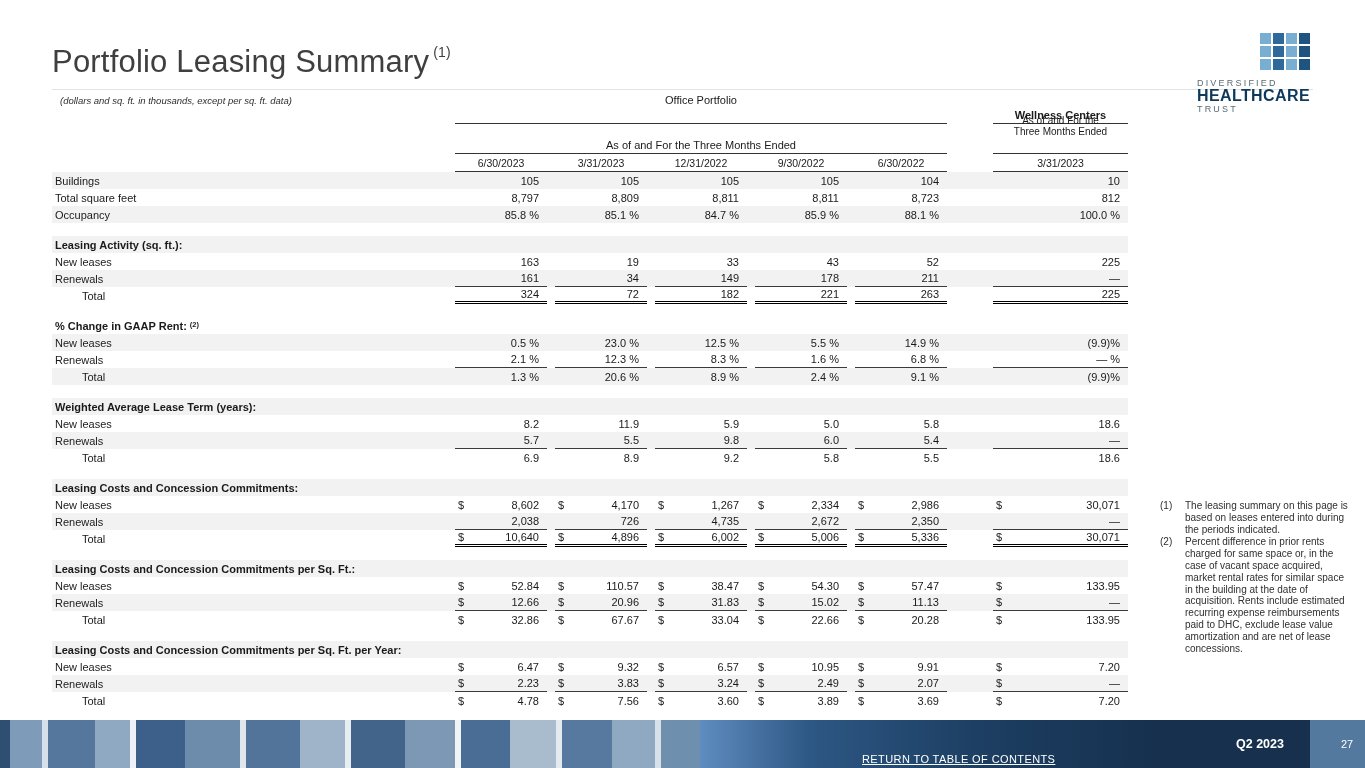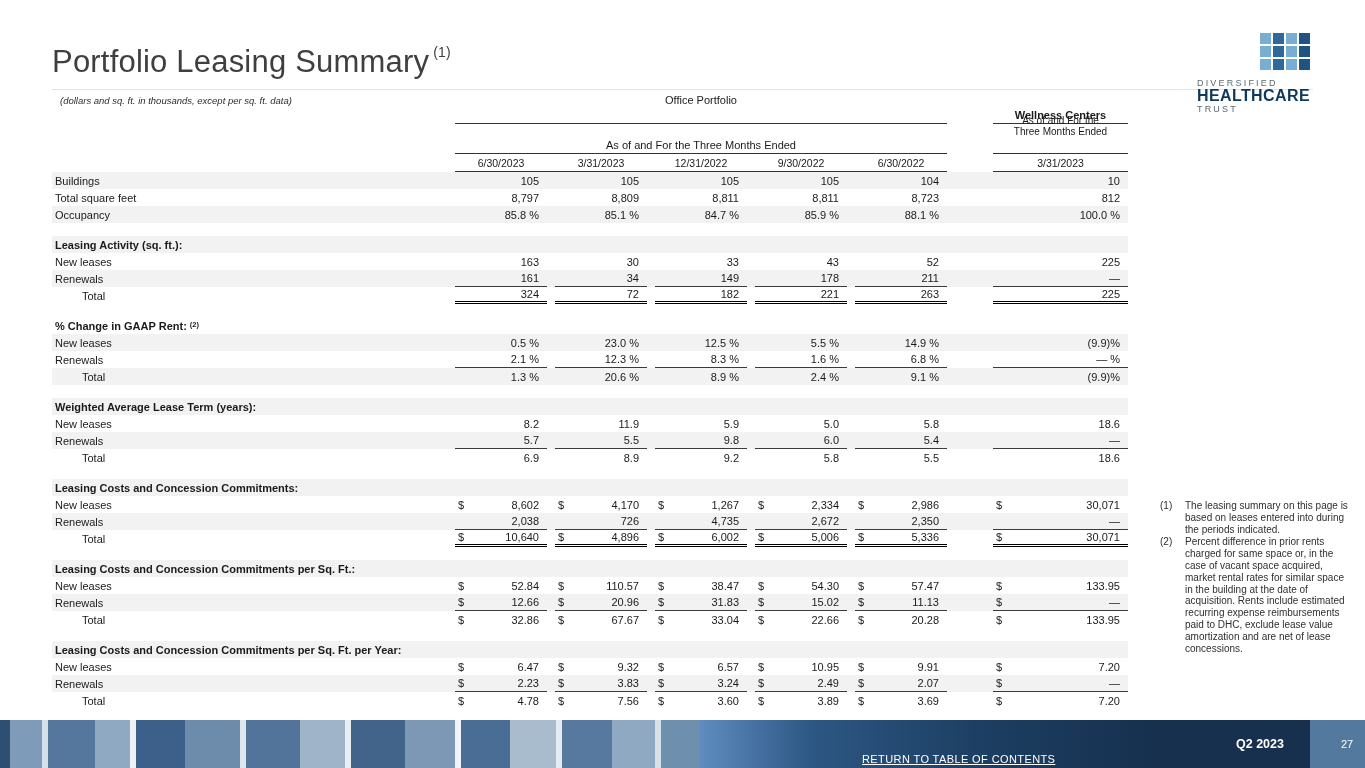--- a/index.html
+++ b/index.html
@@ -202,21 +202,21 @@
         <div class="trow spacer"></div>
         <div class="trow shaded">
           <div class="lab sec">Leasing Activity (sq. ft.):</div>
         </div>
         <div class="trow">
           <div class="lab">New leases</div>
           <div class="cell">
             <span class="val">163</span>
           </div>
           <div class="cell">
-            <span class="val">30</span>
+            <span class="val">19</span>
           </div>
           <div class="cell">
             <span class="val">33</span>
           </div>
           <div class="cell">
             <span class="val">43</span>
           </div>
           <div class="cell">
             <span class="val">52</span>
           </div>

